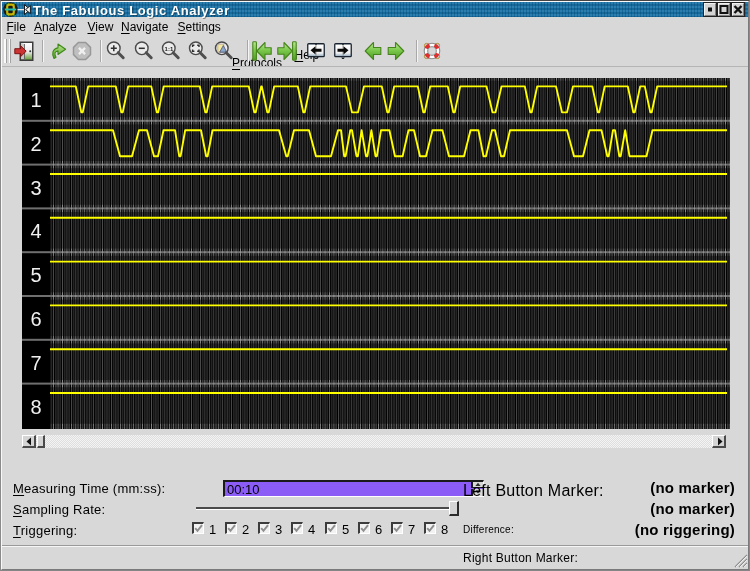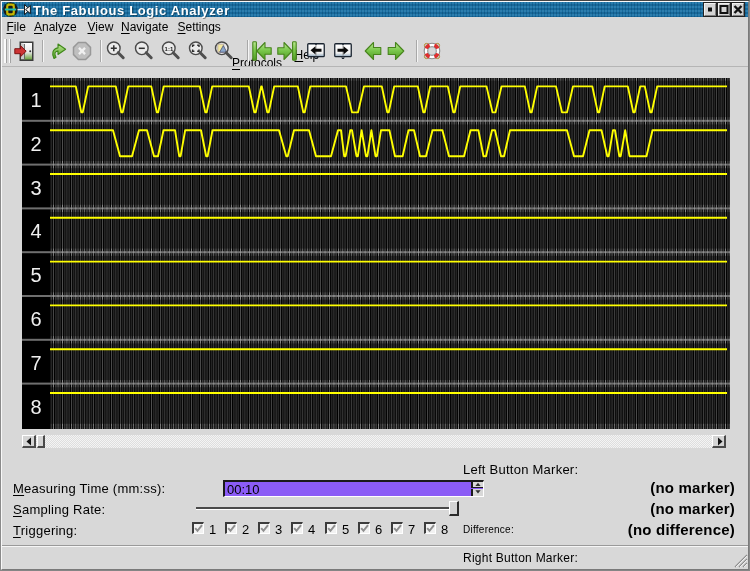--- a/index.html
+++ b/index.html
@@ -332,23 +332,23 @@
       <path d="M1.2 4.2 L3.5 6.8 L8 1.2" fill="none" stroke="#8f8f8f" stroke-width="2"></path>
     </svg>
   </div>
 <div class="lbl" style="left:408px;top:522px;">7</div>
 <div style="position:absolute;left:424px;top:522px;width:12px;height:12px;background:#f2f2f2;border-top:2px solid #3c3c3c;border-left:2px solid #3c3c3c;border-right:1px solid #fff;border-bottom:1px solid #fff;box-sizing:border-box;">
     <svg width="9" height="9" viewBox="0 0 9 9" style="position:absolute;left:-0.5px;top:0px;">
       <path d="M1.2 4.2 L3.5 6.8 L8 1.2" fill="none" stroke="#8f8f8f" stroke-width="2"></path>
     </svg>
   </div>
 <div class="lbl" style="left:441px;top:522px;">8</div>
-<div class="lbl" style="left:463px;top:462px;font-size:13px;">Left Button Marker:</div>
+<div class="lbl" style="left:463px;top:482px;font-size:16px;">Left Button Marker:</div>
 <div class="lbl" style="left:463px;top:503px;font-size:12px;margin-top:48px;">Right Button Marker:</div>
 <div class="lbl" style="left:463px;top:524px;font-size:10px;">Difference:</div>
 <div class="val" style="right:15px;top:479px;">(no marker)</div>
 <div class="val" style="right:15px;top:500px;">(no marker)</div>
-<div class="val" style="right:15px;top:521px;">(no difference)</div>
+<div class="val" style="right:15px;top:521px;">(no riggering)</div>
 <div style="position:absolute;left:2px;top:545px;width:746px;height:1px;background:#9a9a9a;"></div>
 <div style="position:absolute;left:2px;top:546px;width:746px;height:1px;background:#f6f6f6;"></div>
 <svg width="14" height="14" viewBox="0 0 14 14" style="position:absolute;left:734px;top:554px;">
     <path d="M13 1 L1 13 M13 5 L5 13 M13 9 L9 13" stroke="#8e8e8e" stroke-width="1.4"></path>
     <path d="M13 2 L2 13 M13 6 L6 13 M13 10 L10 13" stroke="#fafafa" stroke-width="0.8"></path>
   </svg>
 </body></html>

